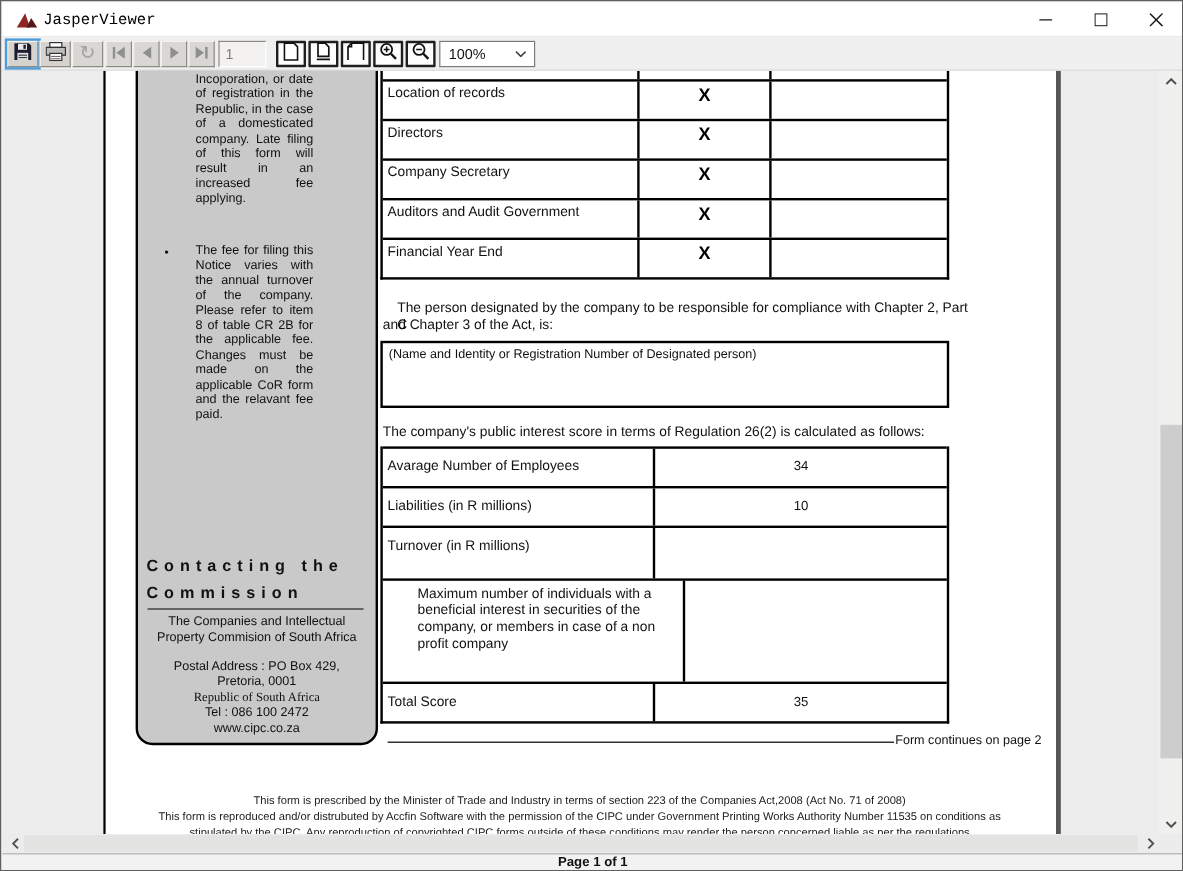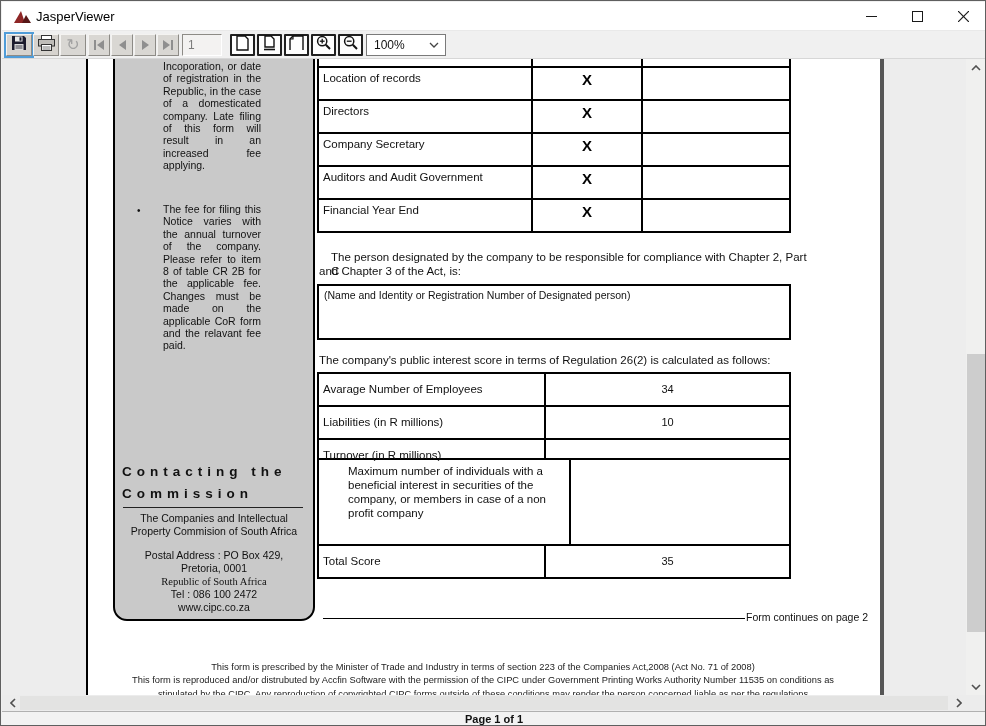--- a/index.html
+++ b/index.html
@@ -3,21 +3,21 @@
 <meta charset="utf-8">
 <style>
   * { margin:0; padding:0; box-sizing:border-box; }
   html,body { width:986px; height:726px; overflow:hidden; }
   body { font-family:"Liberation Sans", sans-serif; }
   .window { position:absolute; left:0; top:0; width:986px; height:726px;
             background:#f0f0f0; border:1px solid #5f5f5f; overflow:hidden; }
 
   
   .titlebar { position:absolute; left:1px; top:1px; width:984px; height:29px;
-              background:#ffffff; border-bottom:1px solid #e9e9e9; }
+              background:#ffffff; border-bottom:1px solid #e9e9e9;font-family:Liberation Mono, monospace; }
   .app-icon { position:absolute; left:11px; top:8px; }
   .title-text { position:absolute; left:34px; top:7px; font-size:13px; color:#000; }
   .win-btn { position:absolute; top:0; width:45px; height:29px; display:flex;
              align-items:center; justify-content:center; }
   .win-btn.min { right:92px; } .win-btn.max { right:46px; } .win-btn.close { right:0; }
 
   
   .toolbar { position:absolute; left:1px; top:30px; width:984px; height:28px;
              background:#f0f0f0; border-bottom:1px solid #d7d7d7; }
   .tbtn { position:absolute; top:3px; height:22px; display:flex; align-items:center;
@@ -75,21 +75,21 @@
 
   .desig-box { position:absolute; left:231px; top:225px; width:474px; height:56px;
                border:2px solid #000; font-size:10.5px; color:#111; padding:3px 5px; }
 
   .stable { position:absolute; left:231px; top:313px; width:474px;
             border-left:2px solid #000; border-right:2px solid #000; border-bottom:2px solid #000; }
   .stable .trow { display:flex; border-top:2px solid #000; }
   .stable .c1 { width:225px; padding:8px 4px 4px 4px; font-size:11.5px; color:#111; line-height:14px; }
   .stable .c2 { flex:1; border-left:2px solid #000; text-align:center; font-size:11px;
                 color:#111; padding-top:9px; }
-  .stable .trow.h33 { height:33px; } .stable .trow.h32 { height:20px; }
+  .stable .trow.h33 { height:33px; } .stable .trow.h32 { height:44px; }
   .stable .trow.h86 { height:86px;padding-left:25px; }
 
   .continues-rule { position:absolute; left:237px; top:559px; width:422px; border-top:1.5px solid #000; }
   .continues-text { position:absolute; left:660px; top:552px; font-size:10.5px; color:#111; }
 
   .footer-line { position:absolute; left:0; width:794px; text-align:center; font-size:9.3px;
                  color:#222; white-space:nowrap; }
 
   
   .vscroll { position:absolute; left:965px; top:58px; width:20px; height:636px; background:#f0f0ef; }

